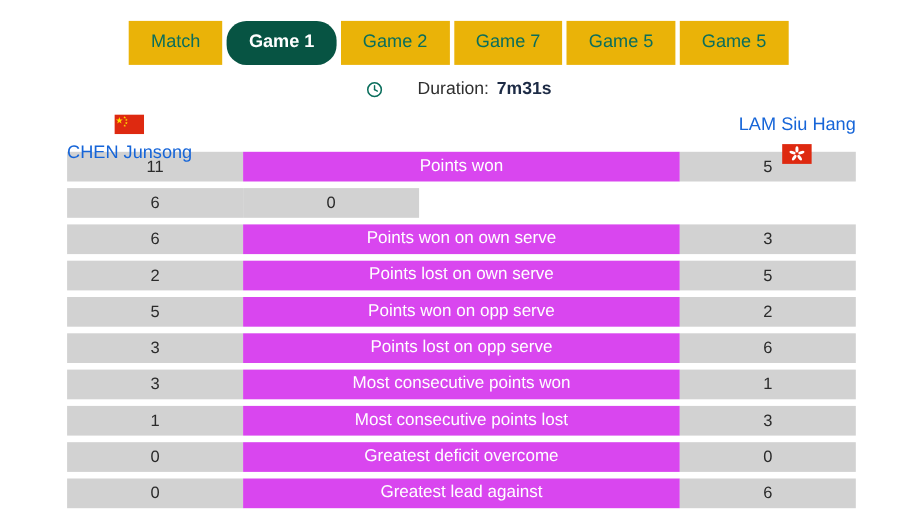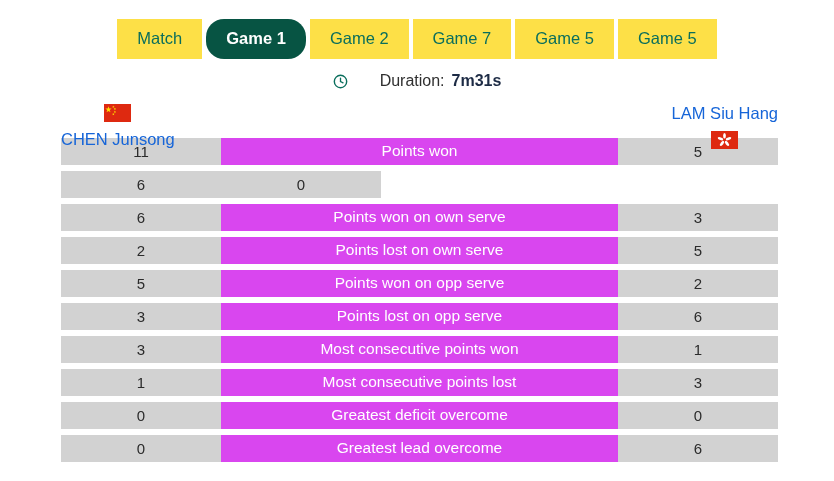--- a/index.html
+++ b/index.html
@@ -24,21 +24,21 @@
 
   
   .tab-bar {
     display: flex;
     justify-content: center;
     align-items: flex-start;
     gap: 4px;
     padding-top: 19px;
   }
   .tab {
-    background: #fde047;
+    background: #eab308;
     color: #0a6e5c;
     font-size: 16.5px;
     line-height: 1;
     padding: 11px 20px 12px 20px;
     text-align: center;
     white-space: nowrap;
     cursor: pointer;
     user-select: none;
   }
   .tab.active {
@@ -244,18 +244,18 @@
         <div class="stat-label">Most consecutive points lost</div>
         <div class="stat-cell">3</div>
       </div>
       <div class="stat-row">
         <div class="stat-cell">0</div>
         <div class="stat-label">Greatest deficit overcome</div>
         <div class="stat-cell">0</div>
       </div>
       <div class="stat-row">
         <div class="stat-cell">0</div>
-        <div class="stat-label">Greatest lead overcome</div>
+        <div class="stat-label">Greatest lead against</div>
         <div class="stat-cell">6</div>
       </div>
     </div>
 
 </div>
 
 </body></html>

